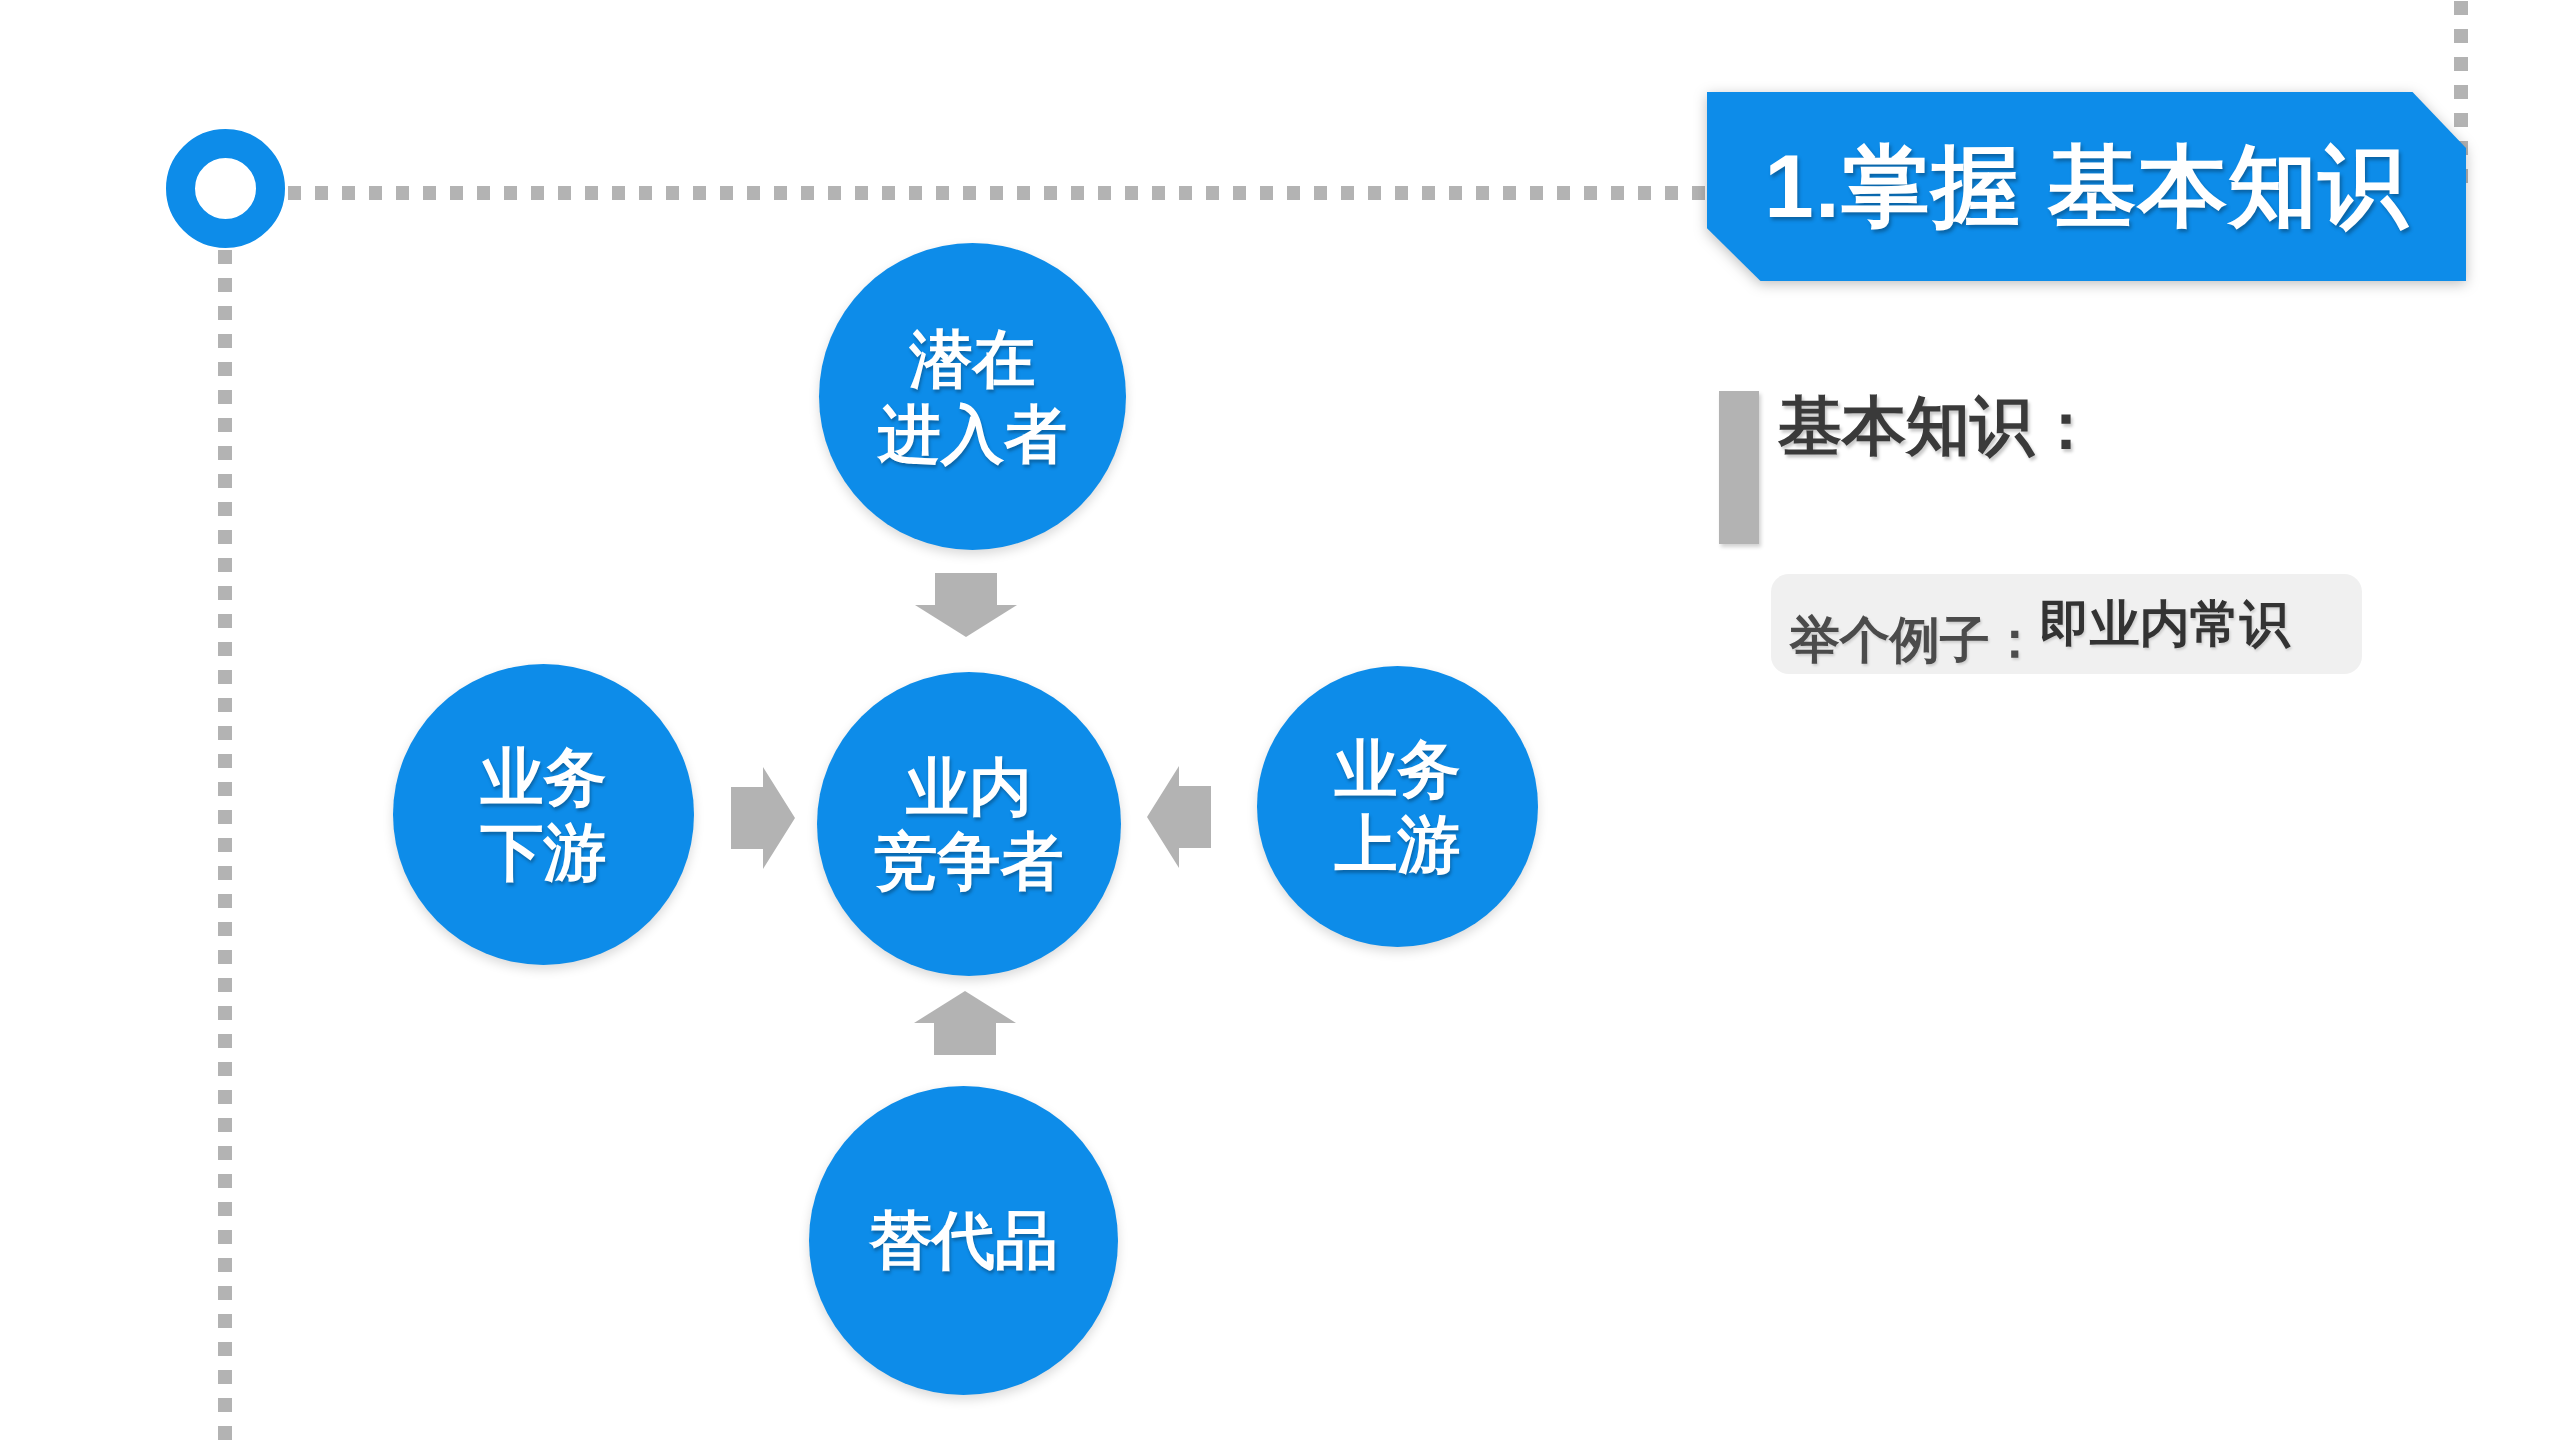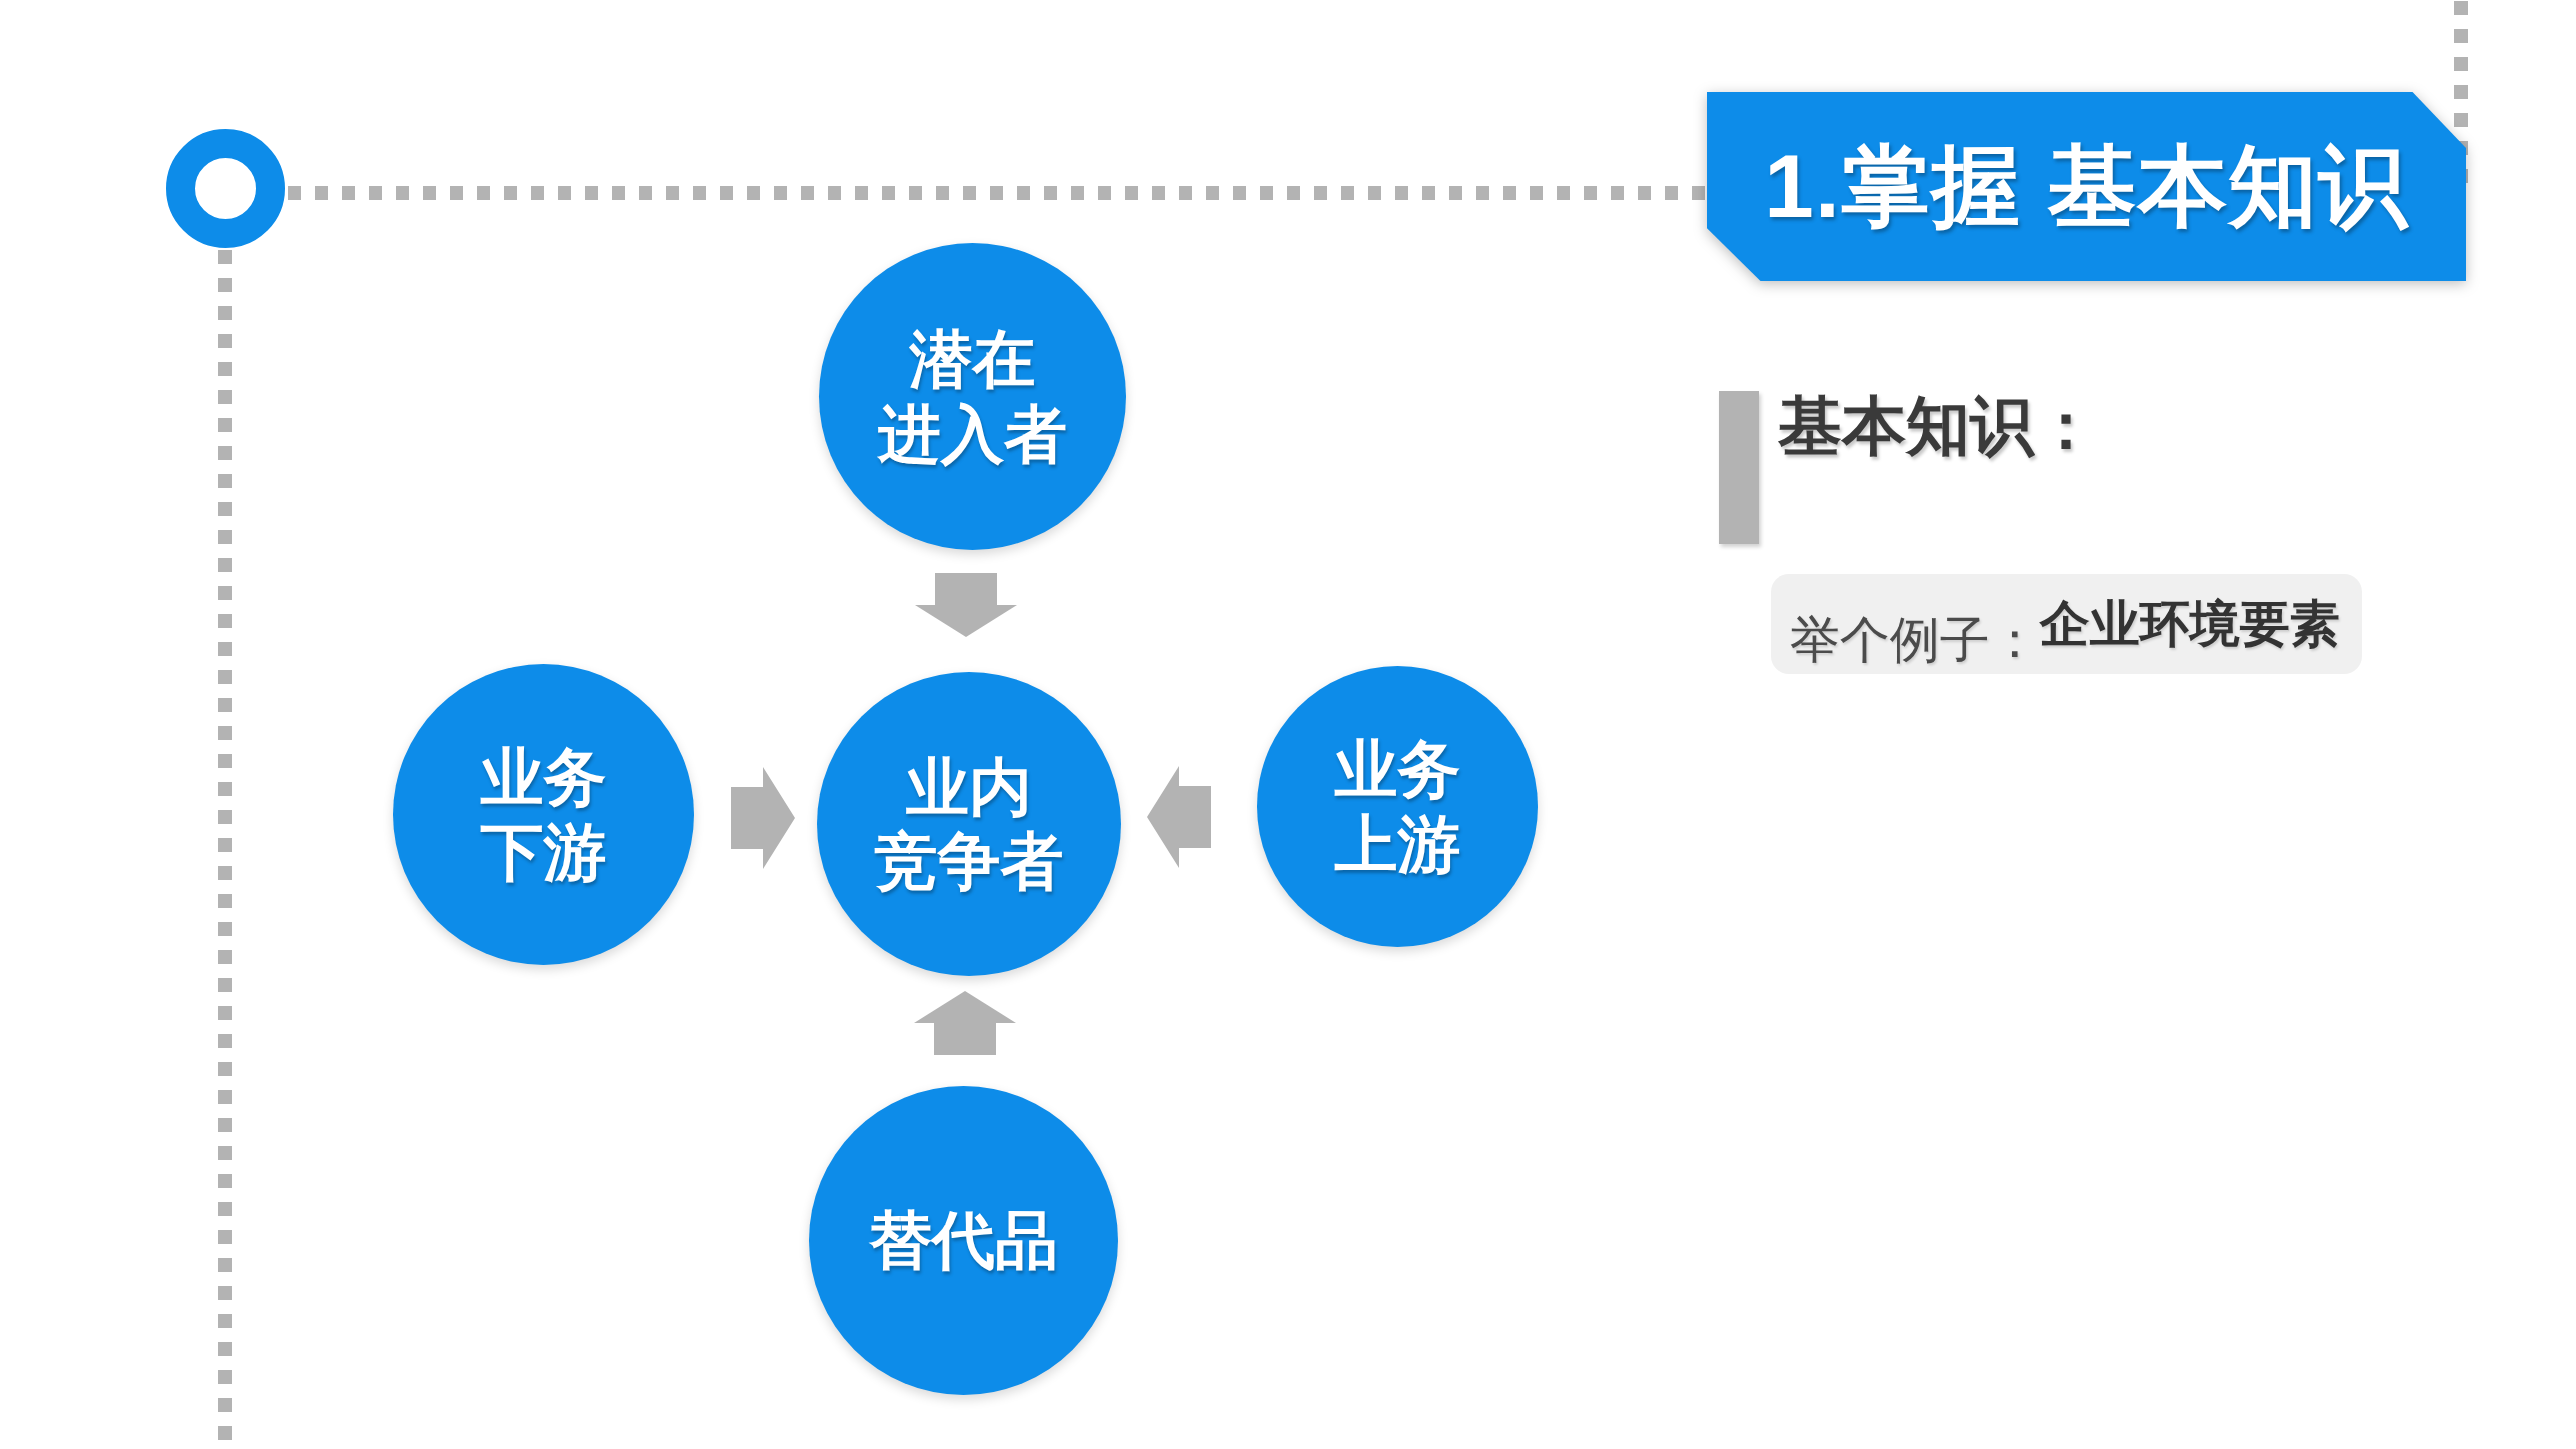--- a/index.html
+++ b/index.html
@@ -73,21 +73,21 @@
     position:absolute;left:1778px;top:386px;width:786px;z-index:2;
     color:var(--text-dark);font-size:64px;font-weight:800;line-height:80px;
     text-shadow:1.9px 2.6px 3.2px rgba(0,0,0,.22);white-space:nowrap;
   }
   .example-box{
     position:absolute;left:1771px;top:574px;width:591px;height:100px;box-sizing:border-box;
     background:var(--box-bg);border-radius:18px;z-index:2;
     display:flex;align-items:center;padding-left:18.7px;
     font-size:50px;white-space:nowrap;text-shadow:1.3px 1.9px 2.6px rgba(0,0,0,.15);
   }
-  .example-box .prefix{color:var(--text-mid);font-weight:400;margin-top:32px;}
+  .example-box .prefix{color:var(--text-mid);font-weight:700;margin-top:32px;}
   .example-box .value{color:#333;font-weight:800;}
 </style>
 </head>
 <body>
 
 <div class="stage">
 
   <div class="dots-h"></div>
   <div class="dots-v-left"></div>
   <div class="dots-v-right"></div>
@@ -141,17 +141,17 @@
         <polygon points="79,0 158,50 127,50 127,100 31,100 31,50 0,50"></polygon>
       </svg>
   </div>
 
   <div class="accent-bar"></div>
   <div class="note-heading">
     <div>基本知识：</div>
   </div>
   <div class="example-box">
     <span class="prefix">举个例子：</span>
-      <span class="value">企业环境要素</span>
+      <span class="value">即业内常识</span>
   </div>
 
 </div>
 
 
 </body></html>

